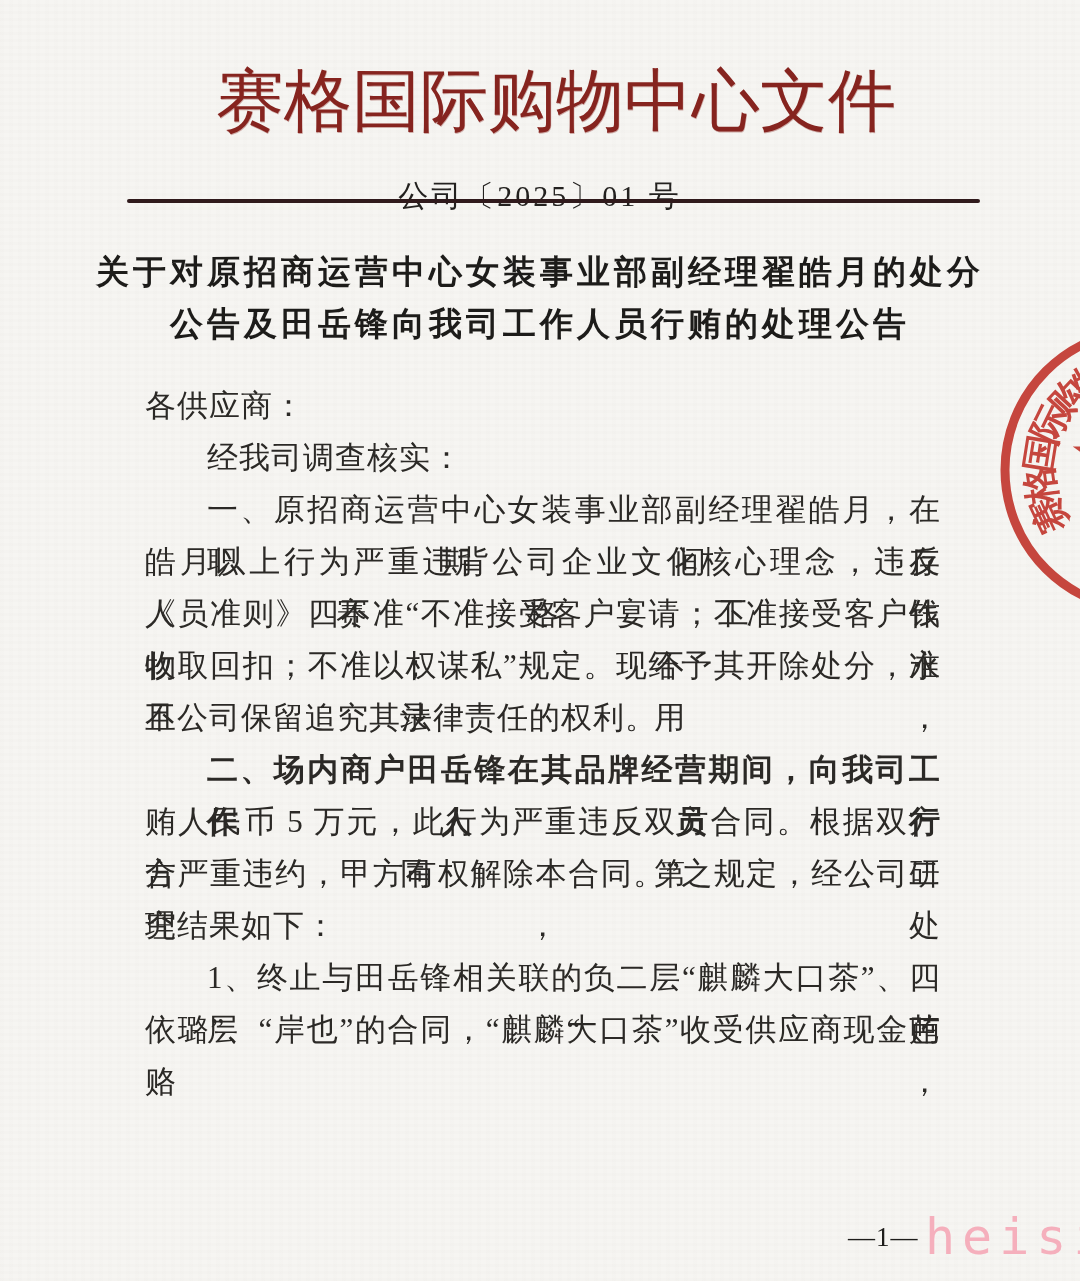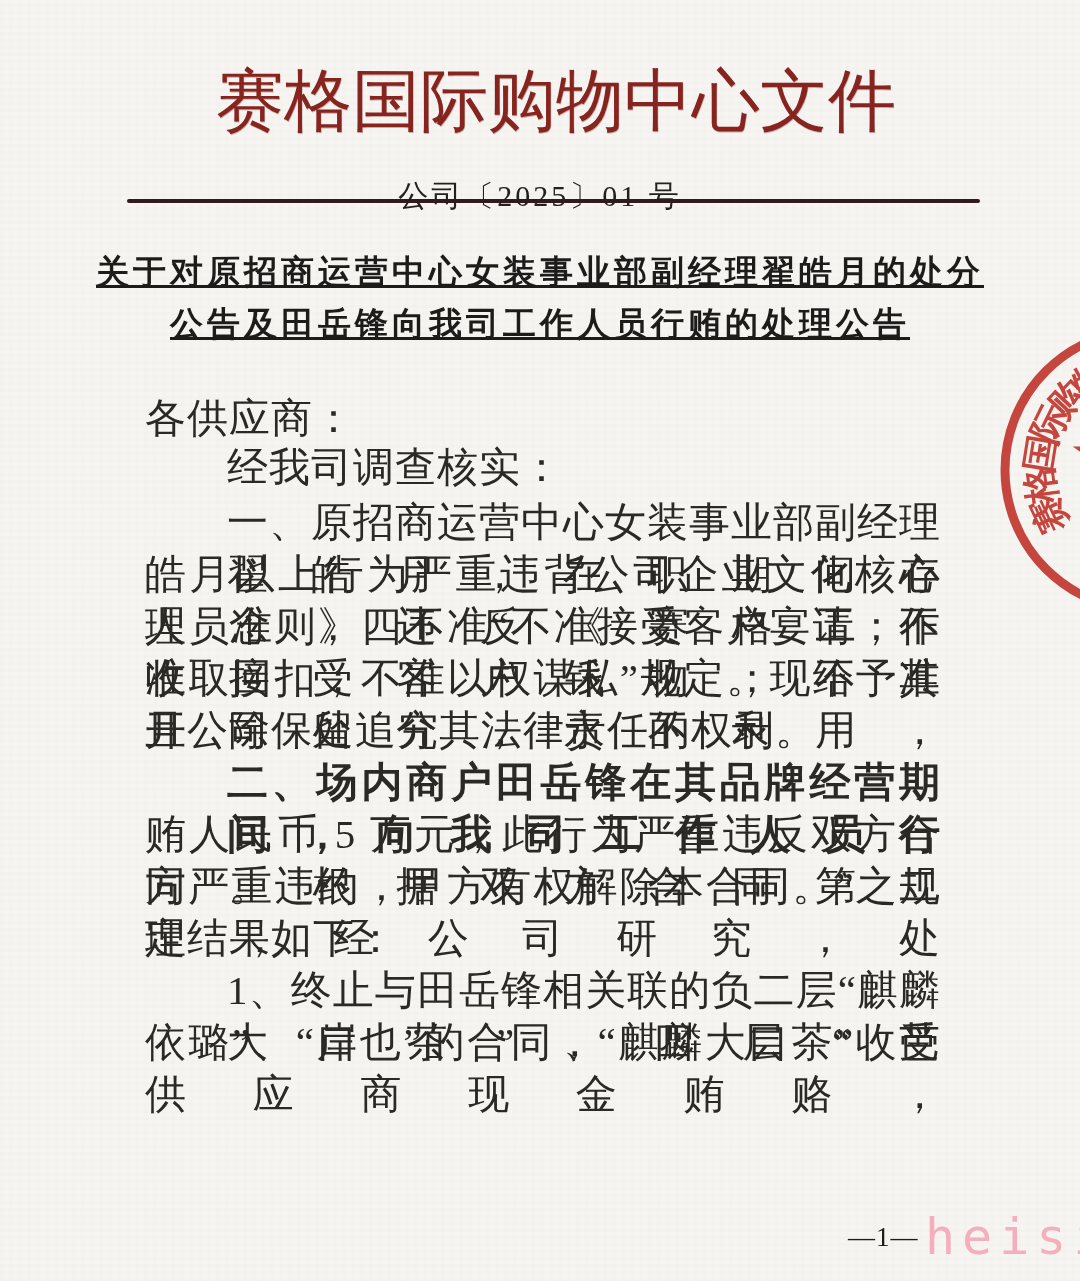--- a/index.html
+++ b/index.html
@@ -28,25 +28,24 @@
   }
   .rule{
     position:absolute;left:127px;top:199px;width:853px;height:4px;
     background:#301a1c;border-radius:2px;
   }
   .heading{
     position:absolute;left:0;top:246px;width:100%;
     text-align:center;font-weight:bold;font-size:33px;line-height:52px;
     letter-spacing:4px;color:#1d1c1a;
     font-family:"Liberation Sans","DejaVu Sans",sans-serif;
-    text-decoration:underline;
   }
   .body-block{
-    position:absolute;left:145px;top:392px;width:796px;
-    font-size:41px;color:#2b2926;
+    position:absolute;left:145px;top:380px;width:796px;
+    font-size:31px;color:#2b2926;
   }
   .line{
     height:52px;line-height:52px;
     white-space:nowrap;
     letter-spacing:1px;
   }
   .line.stretch{
     white-space:normal;
     text-align:justify;
     text-align-last:justify;
@@ -79,21 +78,21 @@
 
   <div class="rule"></div>
 
   <div class="heading">
     <div>关于对原招商运营中心女装事业部副经理翟皓月的处分</div>
     <div>公告及田岳锋向我司工作人员行贿的处理公告</div>
   </div>
 
   <div class="body-block" id="body-lines">
       <div class="line">各供应商：</div>
-      <div class="line" style="padding-left: 2em; font-family: Liberation Mono, monospace;">经我司调查核实：</div>
+      <div class="line" style="padding-left: 2em;">经我司调查核实：</div>
       <div class="line stretch" style="padding-left: 2em;">一、原招商运营中心女装事业部副经理翟皓月，在职期间存</div>
       <div class="line stretch">皓月以上行为严重违背公司企业文化核心理念，违反《赛格工作</div>
       <div class="line stretch">人员准则》四不准“不准接受客户宴请；不准接受客户钱物；不准</div>
       <div class="line stretch">收取回扣；不准以权谋私”规定。现给予其开除处分，永不录用，</div>
       <div class="line">且公司保留追究其法律责任的权利。</div>
       <div class="line stretch" style="padding-left: 2em; font-weight: bold;">二、场内商户田岳锋在其品牌经营期间，向我司工作人员行</div>
       <div class="line stretch">贿人民币 5 万元，此行为严重违反双方合同。根据双方合同第二</div>
       <div class="line stretch">方严重违约，甲方有权解除本合同。”之规定，经公司研究，处</div>
       <div class="line">理结果如下：</div>
       <div class="line stretch" style="padding-left: 2em;">1、终止与田岳锋相关联的负二层“麒麟大口茶”、四层“芭</div>

